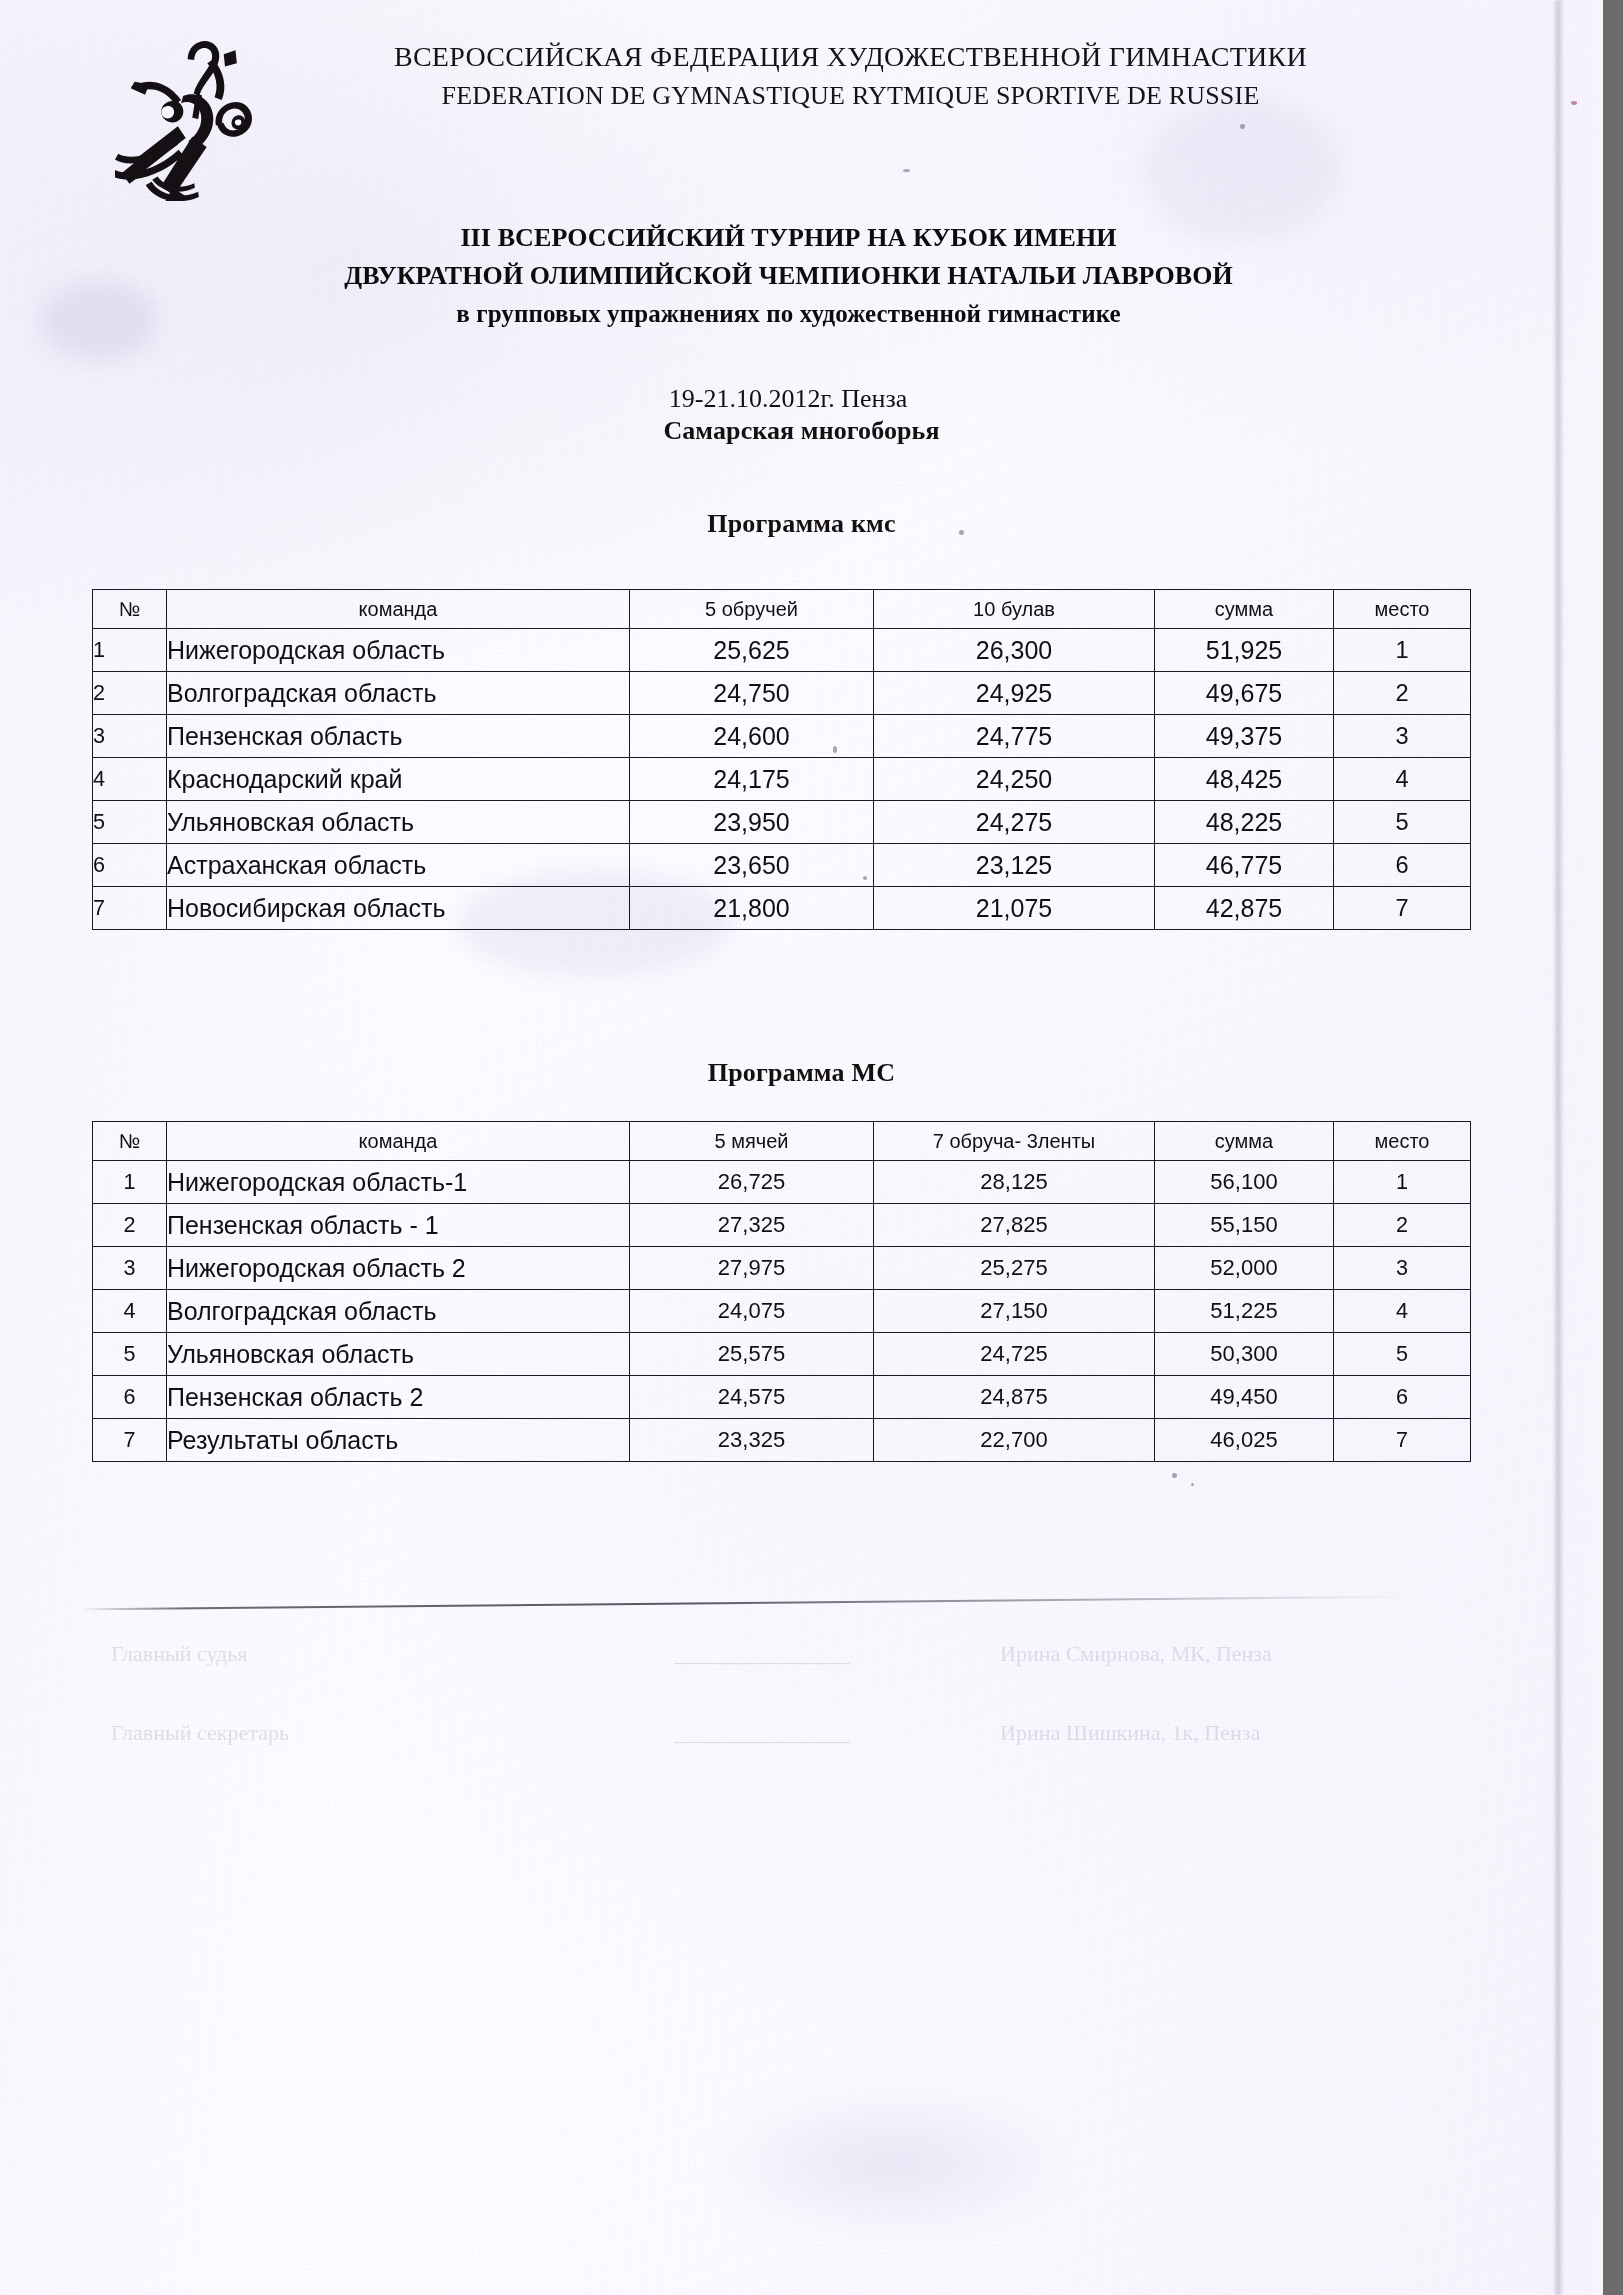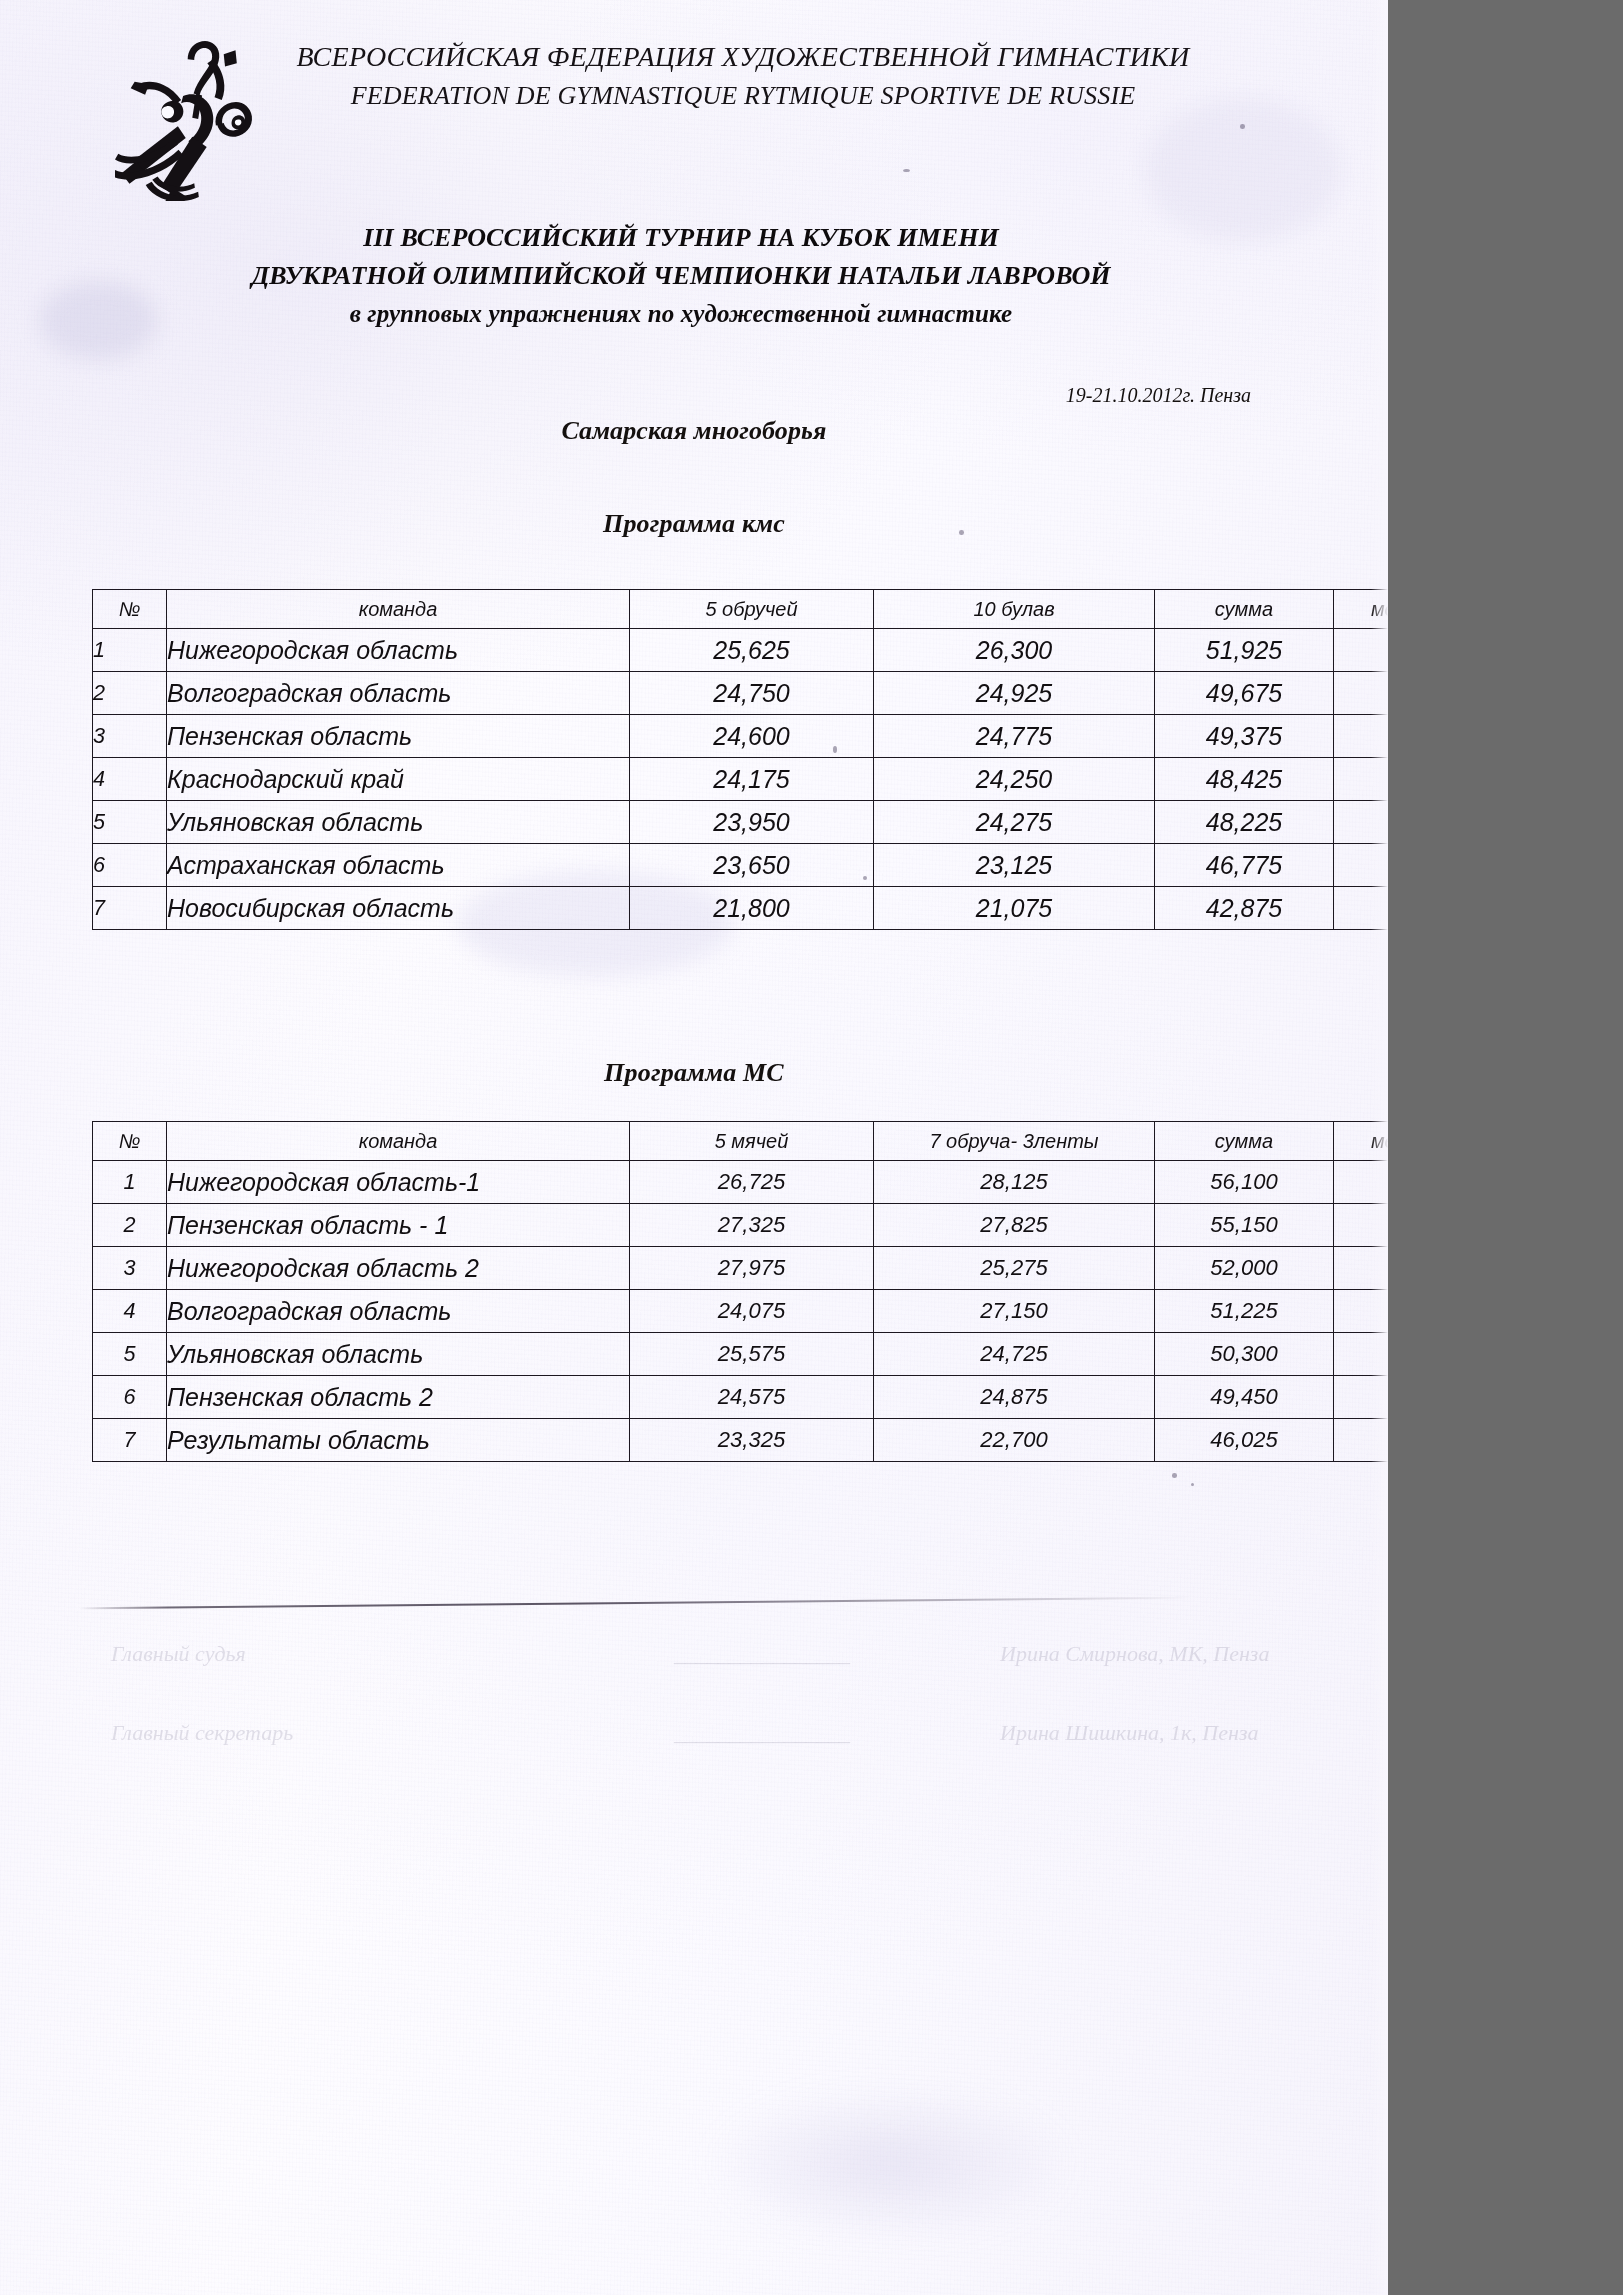--- a/index.html
+++ b/index.html
@@ -2,27 +2,26 @@
 <html style="font-size:10.5px"><head>
 <meta charset="utf-8">
 <style>
   html, body {
     margin: 0;
     padding: 0;
     background: #6b6b6b;
   }
   .page {
     position: relative;
-    width: 1388px;
+    width: 1603px;
     height: 2295px;
     background: #f9a8d4;
     overflow: hidden;
     font-family: "Liberation Sans", sans-serif;
     color: #14100f;
-    font-style: italic;
   }
 
   
   .paper-tint {
     position: absolute;
     inset: 0;
     background:
       radial-gradient(ellipse 916px 589px at 22% 12%, rgba(214,208,236,0.30), rgba(214,208,236,0) 72%),
       radial-gradient(ellipse 785px 458px at 78% 6%,  rgba(226,220,244,0.22), rgba(226,220,244,0) 70%),
       radial-gradient(ellipse 982px 785px at 50% 62%, rgba(236,233,248,0.20), rgba(236,233,248,0) 75%),
@@ -128,23 +127,23 @@
   .tt1 { font-size: 26px; letter-spacing: 0.1px; }
   .tt2 { font-size: 26px; letter-spacing: 0.1px; margin-top: 7.9px; }
   .tt3 { font-size: 25px; margin-top: 9.2px; letter-spacing: 0.1px; }
 
   .datecity {
     position: absolute;
     left: 110px;
     right: 137px;
     top: 384px;
     font-family: "Liberation Serif", serif;
-    font-size: 20px;
+    font-size: 26px;
     display: flex;
-    justify-content: flex-end;
+    justify-content: center;
   }
 
   .results-sub {
     position: absolute;
     left: 0; right: 0;
     top: 416px;
     text-align: center;
     font-family: "Liberation Serif", serif;
     font-weight: bold;
     font-size: 26px;

